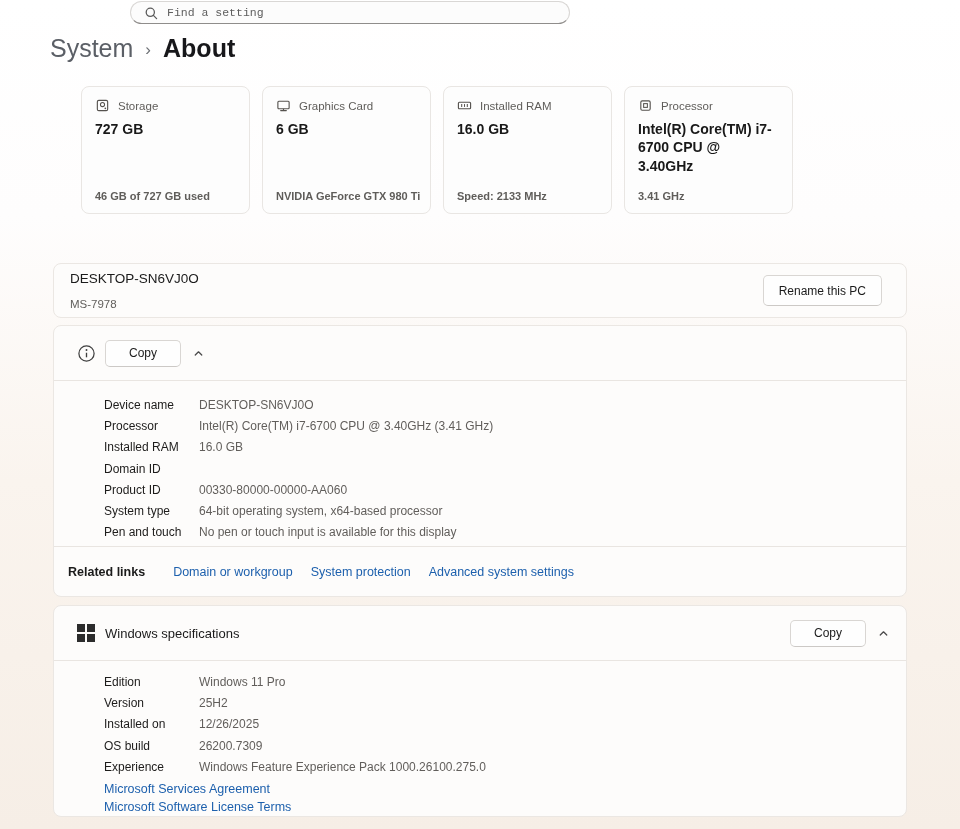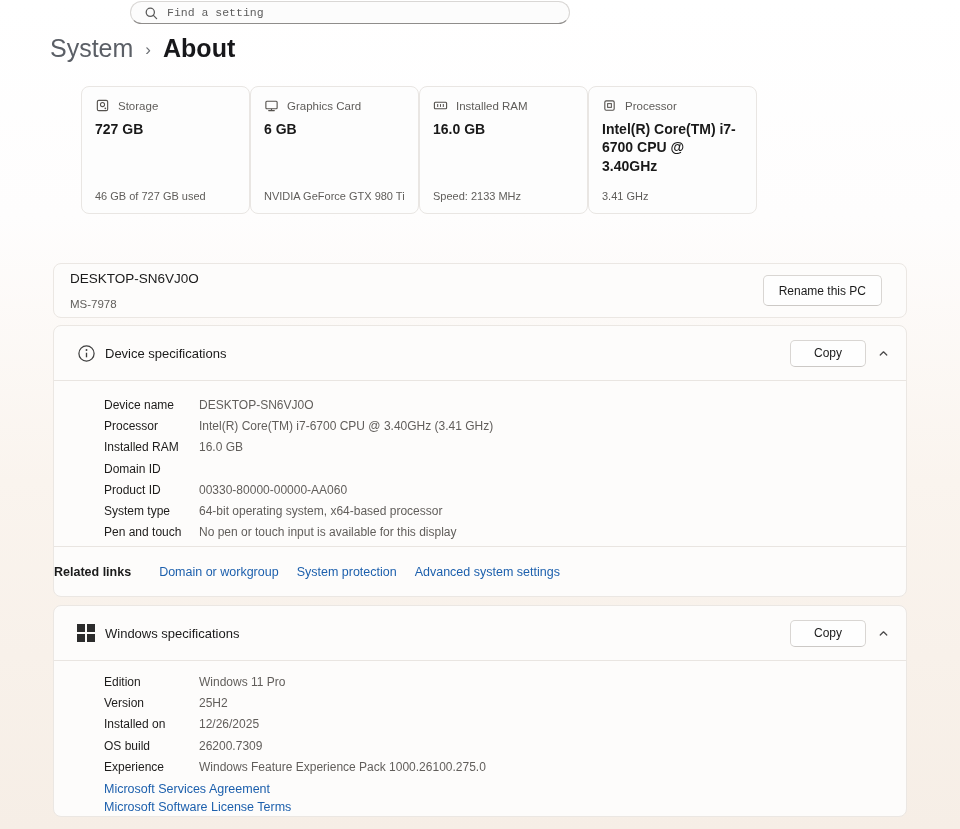--- a/index.html
+++ b/index.html
@@ -20,28 +20,28 @@
     flex:1; border:none; outline:none; background:transparent;
     font-family:Liberation Mono, monospace; font-size:11.5px; color:#4f4f4f; margin-left:9px;
   }
   .search-wrap input::placeholder { color:#5e5e5e; opacity:1; }
   
   .breadcrumb { position:absolute; left:50px; top:34px; display:flex; align-items:center; }
   .bc-parent { font-size:25px; color:#5b5f66; cursor:pointer; }
   .bc-sep { font-size:17px; color:#6d7075; margin:2px 12px 0 12px; }
   .bc-current { font-size:25px; font-weight:600; color:#17171a; }
   
-  .cards-row { position:absolute; left:53px; top:86px; display:flex; gap:0;padding-left:28px; }
+  .cards-row { position:absolute; left:53px; top:86px; display:flex; gap:12px;padding-left:28px; }
   .card {
     width:169px; height:128px; background:#fdfdfd;
     border:1px solid #e9e6e3; border-radius:8px; padding:11px 13px; position:relative;
   }
   .card-head { display:flex; align-items:center; gap:8px; font-size:11.5px; color:#5f5d5a; }
   .card-value { margin-top:7px; font-size:14px; font-weight:700; color:#191919; line-height:1.32; }
-  .card-foot { position:absolute; left:13px; bottom:11px; right:8px; font-size:11px; color:#5f5d5a; white-space:nowrap; }
+  .card-foot { position:absolute; left:13px; bottom:11px; right:8px; font-size:11px; color:#5f5d5a; white-space:nowrap;font-weight:bold; }
   
   .device-card {
     position:absolute; left:53px; top:263px; width:854px; height:55px;
     background:#fdfcfb; border:1px solid #ebe7e3; border-radius:8px;
     display:flex; align-items:center; justify-content:space-between; padding:0 24px 0 16px;
   }
   .dev-name { font-size:13.5px; color:#1b1b1b; }
   .dev-model { font-size:11.5px; color:#605e5b; margin-top:12px; }
   .btn {
     background:#fefefe; border:1px solid #d9d6d3; border-bottom-color:#ccc9c6;
@@ -64,21 +64,21 @@
   .win-logo span { background:#2c2c2c; }
   
   .sec-rows { padding:13px 0 0 50px; }
   .sec-windows .sec-rows { padding-top:10px; }
   .spec-row { display:flex; align-items:center; height:21.3px; font-size:12px; }
   .spec-label { width:95px; color:#1d1c1b; flex:none; }
   .spec-value { color:#615e5b; }
   
   .related-row {
     position:absolute; left:0; right:0; bottom:0; height:50px; border-top:1px solid #e9e5e1;
-    display:flex; align-items:center; font-size:12.5px;
+    display:flex; align-items:center; padding-left:14px; font-size:12.5px;
   }
   .related-label { font-weight:700; color:#1b1b1b; margin-right:10px; }
   .link { color:var(--link,#1d60ad); text-decoration:none; cursor:pointer; }
   .related-row .link { margin-left:18px; }
   .win-links { margin:4px 0 0 50px; display:flex; flex-direction:column; font-size:12.5px; line-height:17.5px; }
 </style>
 </head>
 <body>
 
 <div class="page">
@@ -172,21 +172,20 @@
 
   <div class="section-card sec-device">
     <div class="sec-header">
       <span class="sec-icon">
         <svg width="19" height="19" viewBox="0 0 20 20">
             <circle cx="10" cy="10" r="8" fill="none" stroke="#3e3e3e" stroke-width="1.3"></circle>
             <line x1="10" y1="9.2" x2="10" y2="14" stroke="#3e3e3e" stroke-width="1.4"></line>
             <circle cx="10" cy="6.3" r="1" fill="#3e3e3e"></circle>
           </svg>
       </span>
-      <span class="sec-title">Device specifications</span>
       <button class="btn copy">Copy</button>
       <span class="chev">
         <svg width="13" height="13" viewBox="0 0 14 14">
             <path d="M3.5 8.7 L7 5.2 L10.5 8.7" fill="none" stroke="#4c4c4c" stroke-width="1.4" stroke-linecap="round" stroke-linejoin="round"></path>
           </svg>
       </span>
     </div>
     <div class="sec-rows">
       <div class="spec-row">
           <span class="spec-label">Device name</span>

